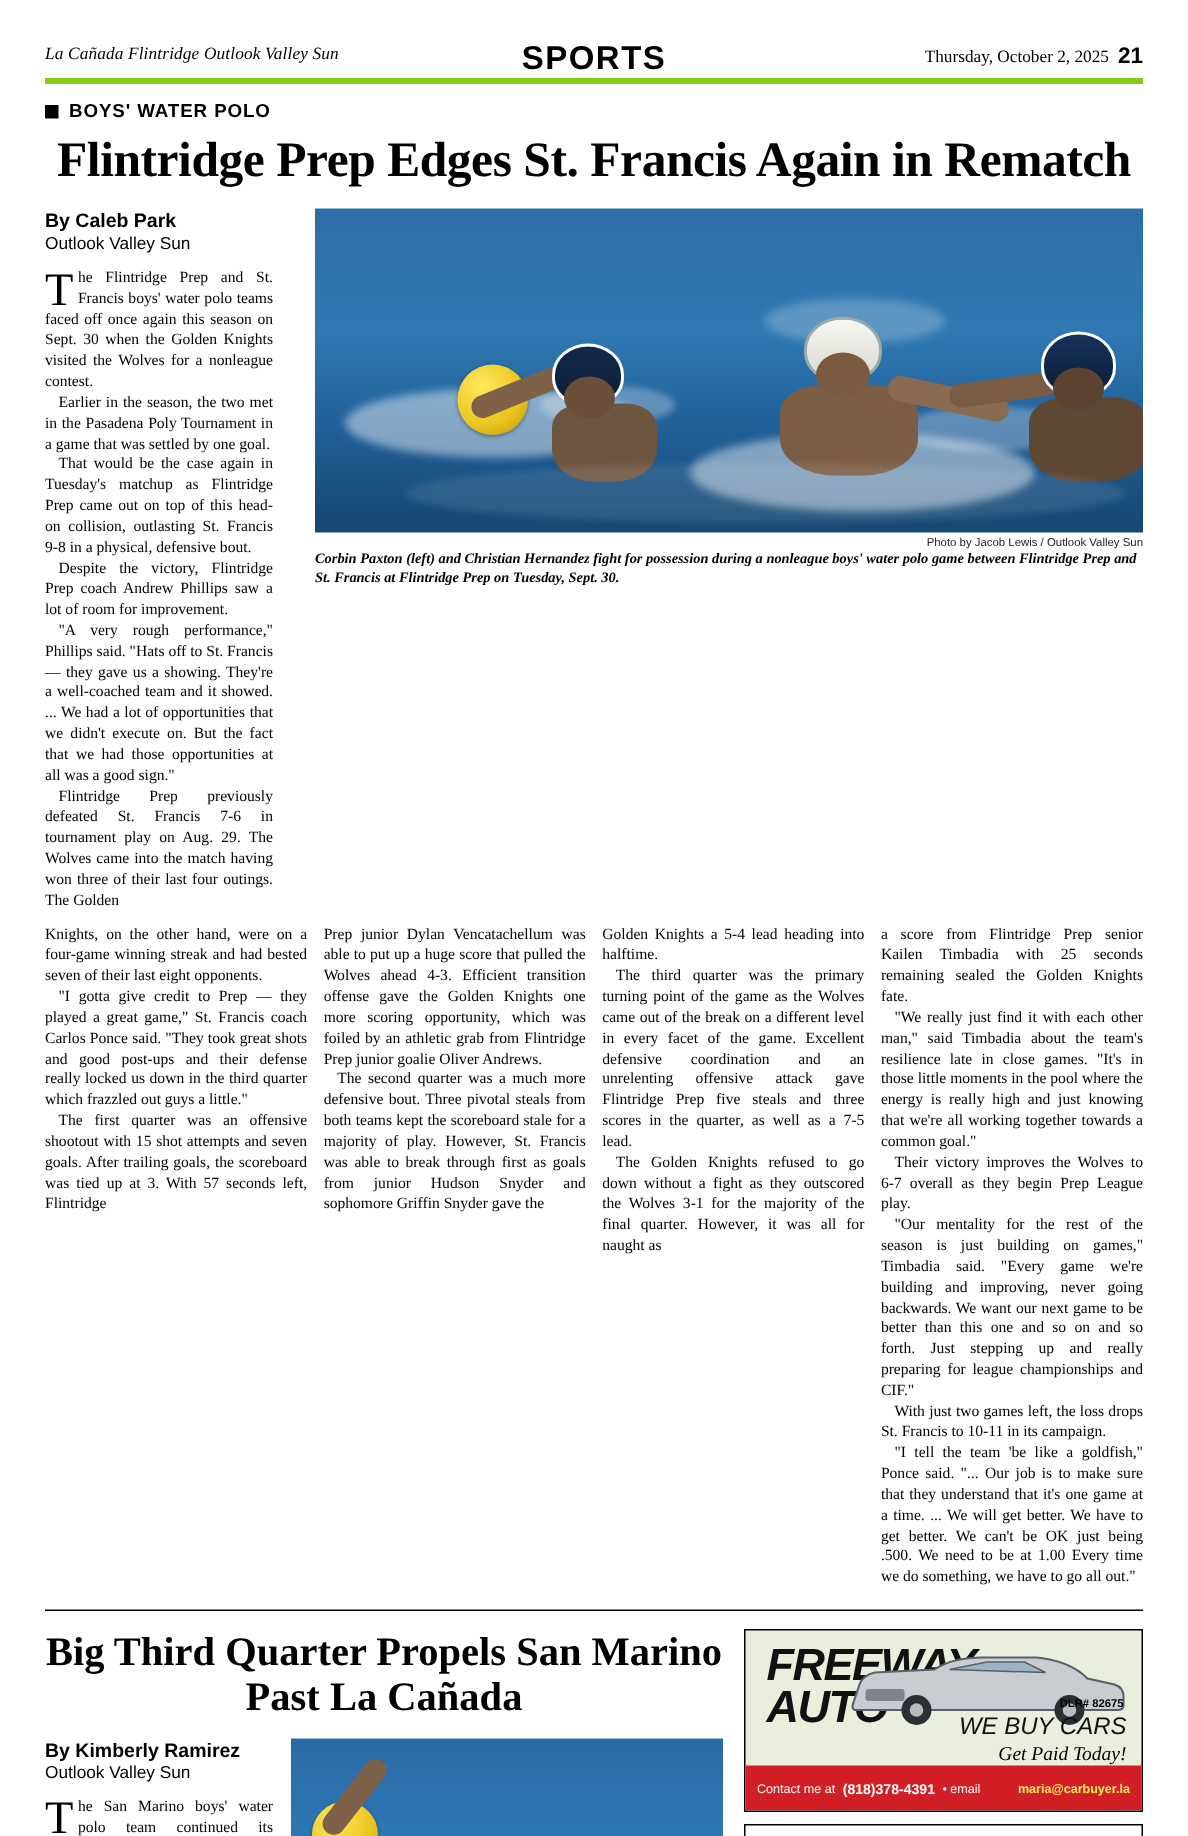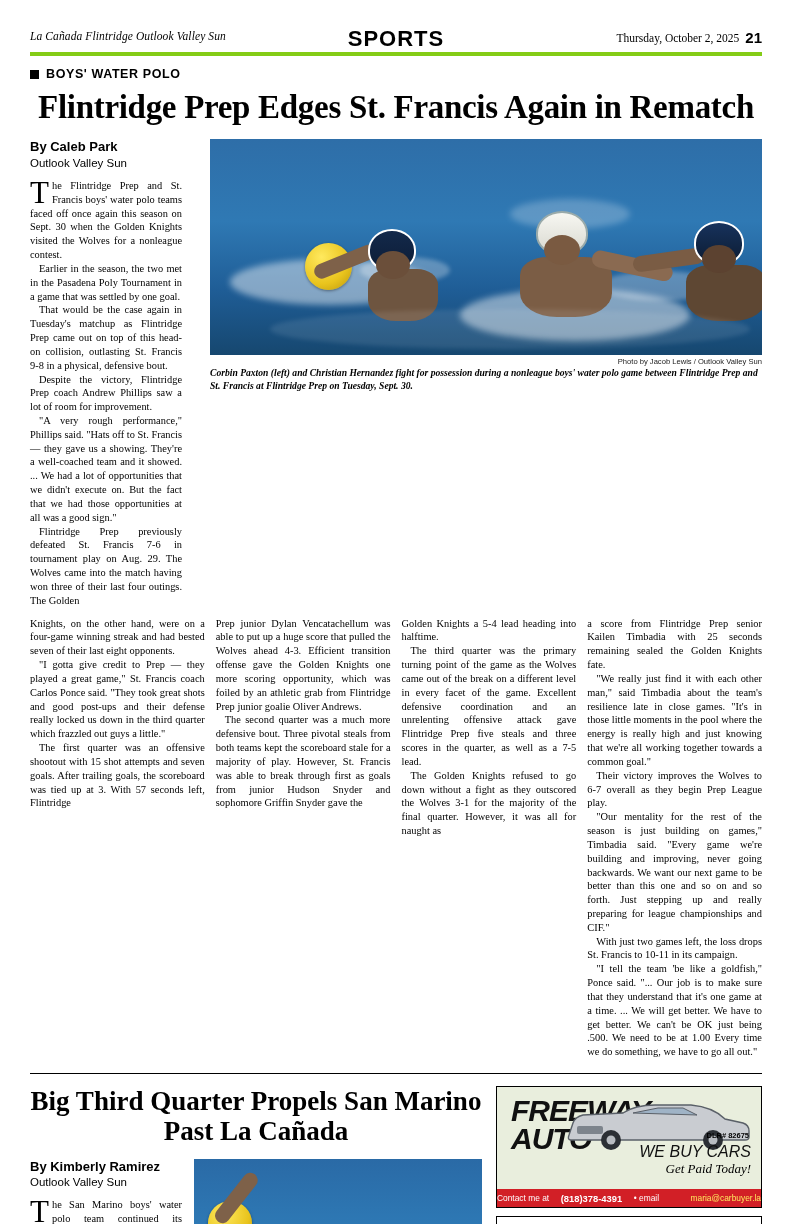--- a/index.html
+++ b/index.html
@@ -84,23 +84,23 @@
   .torso { position:absolute; border-radius:30% 30% 40% 40%; background:#8a6a51; }
   .wake { position:absolute; background:rgba(255,255,255,.45); border-radius:50%; filter:blur(3px); }
 
   
   .ad-freeway { border:1px solid #000; background:#e9eedd; height:122px; position:relative; overflow:hidden; }
   .fw-title { font-family:"Liberation Sans", sans-serif; font-weight:bold; font-style:italic; font-size:30px; line-height:.92; color:#111; letter-spacing:-1px; position:absolute; left:14px; top:10px; }
   .fw-sub { position:absolute; right:10px; top:56px; text-align:right; }
   .fw-buy { font-family:"Liberation Sans", sans-serif; font-weight:normal; font-style:italic; font-size:16px; color:#111; }
   .fw-paid { font-family:"Liberation Serif", serif; font-style:italic; font-size:13px; }
   .fw-dlr { position:absolute; right:12px; top:44px; font-size:7.5px; font-family:"Liberation Sans", sans-serif; font-weight:bold; }
-  .fw-bar { position:absolute; left:0; right:0; bottom:0; height:18px; background:#d21f26; color:#fff; font-family:"Liberation Sans", sans-serif; font-size:8.4px; display:flex; align-items:center; justify-content:space-between; gap:5px; }
+  .fw-bar { position:absolute; left:0; right:0; bottom:0; height:30px; background:#d21f26; color:#fff; font-family:"Liberation Sans", sans-serif; font-size:8.4px; display:flex; align-items:center; justify-content:center; gap:5px; }
   .fw-bar b { font-size:9.4px; }
-  .fw-bar .mail { color:#ffe95e; font-weight:normal;padding-left:20px; }
+  .fw-bar .mail { color:#ffe95e; font-weight:bold;padding-left:20px; }
   .truck { position:absolute; right:8px; top:6px; width:190px; height:58px; }
 
   .ad-gopher { border:1px solid #000; margin-top:8px; height:395px; position:relative; background:#fff; text-align:center; padding:10px 8px; }
 </style>
 </head>
 <body>
 
 <div class="page">
 
   <div class="masthead">

